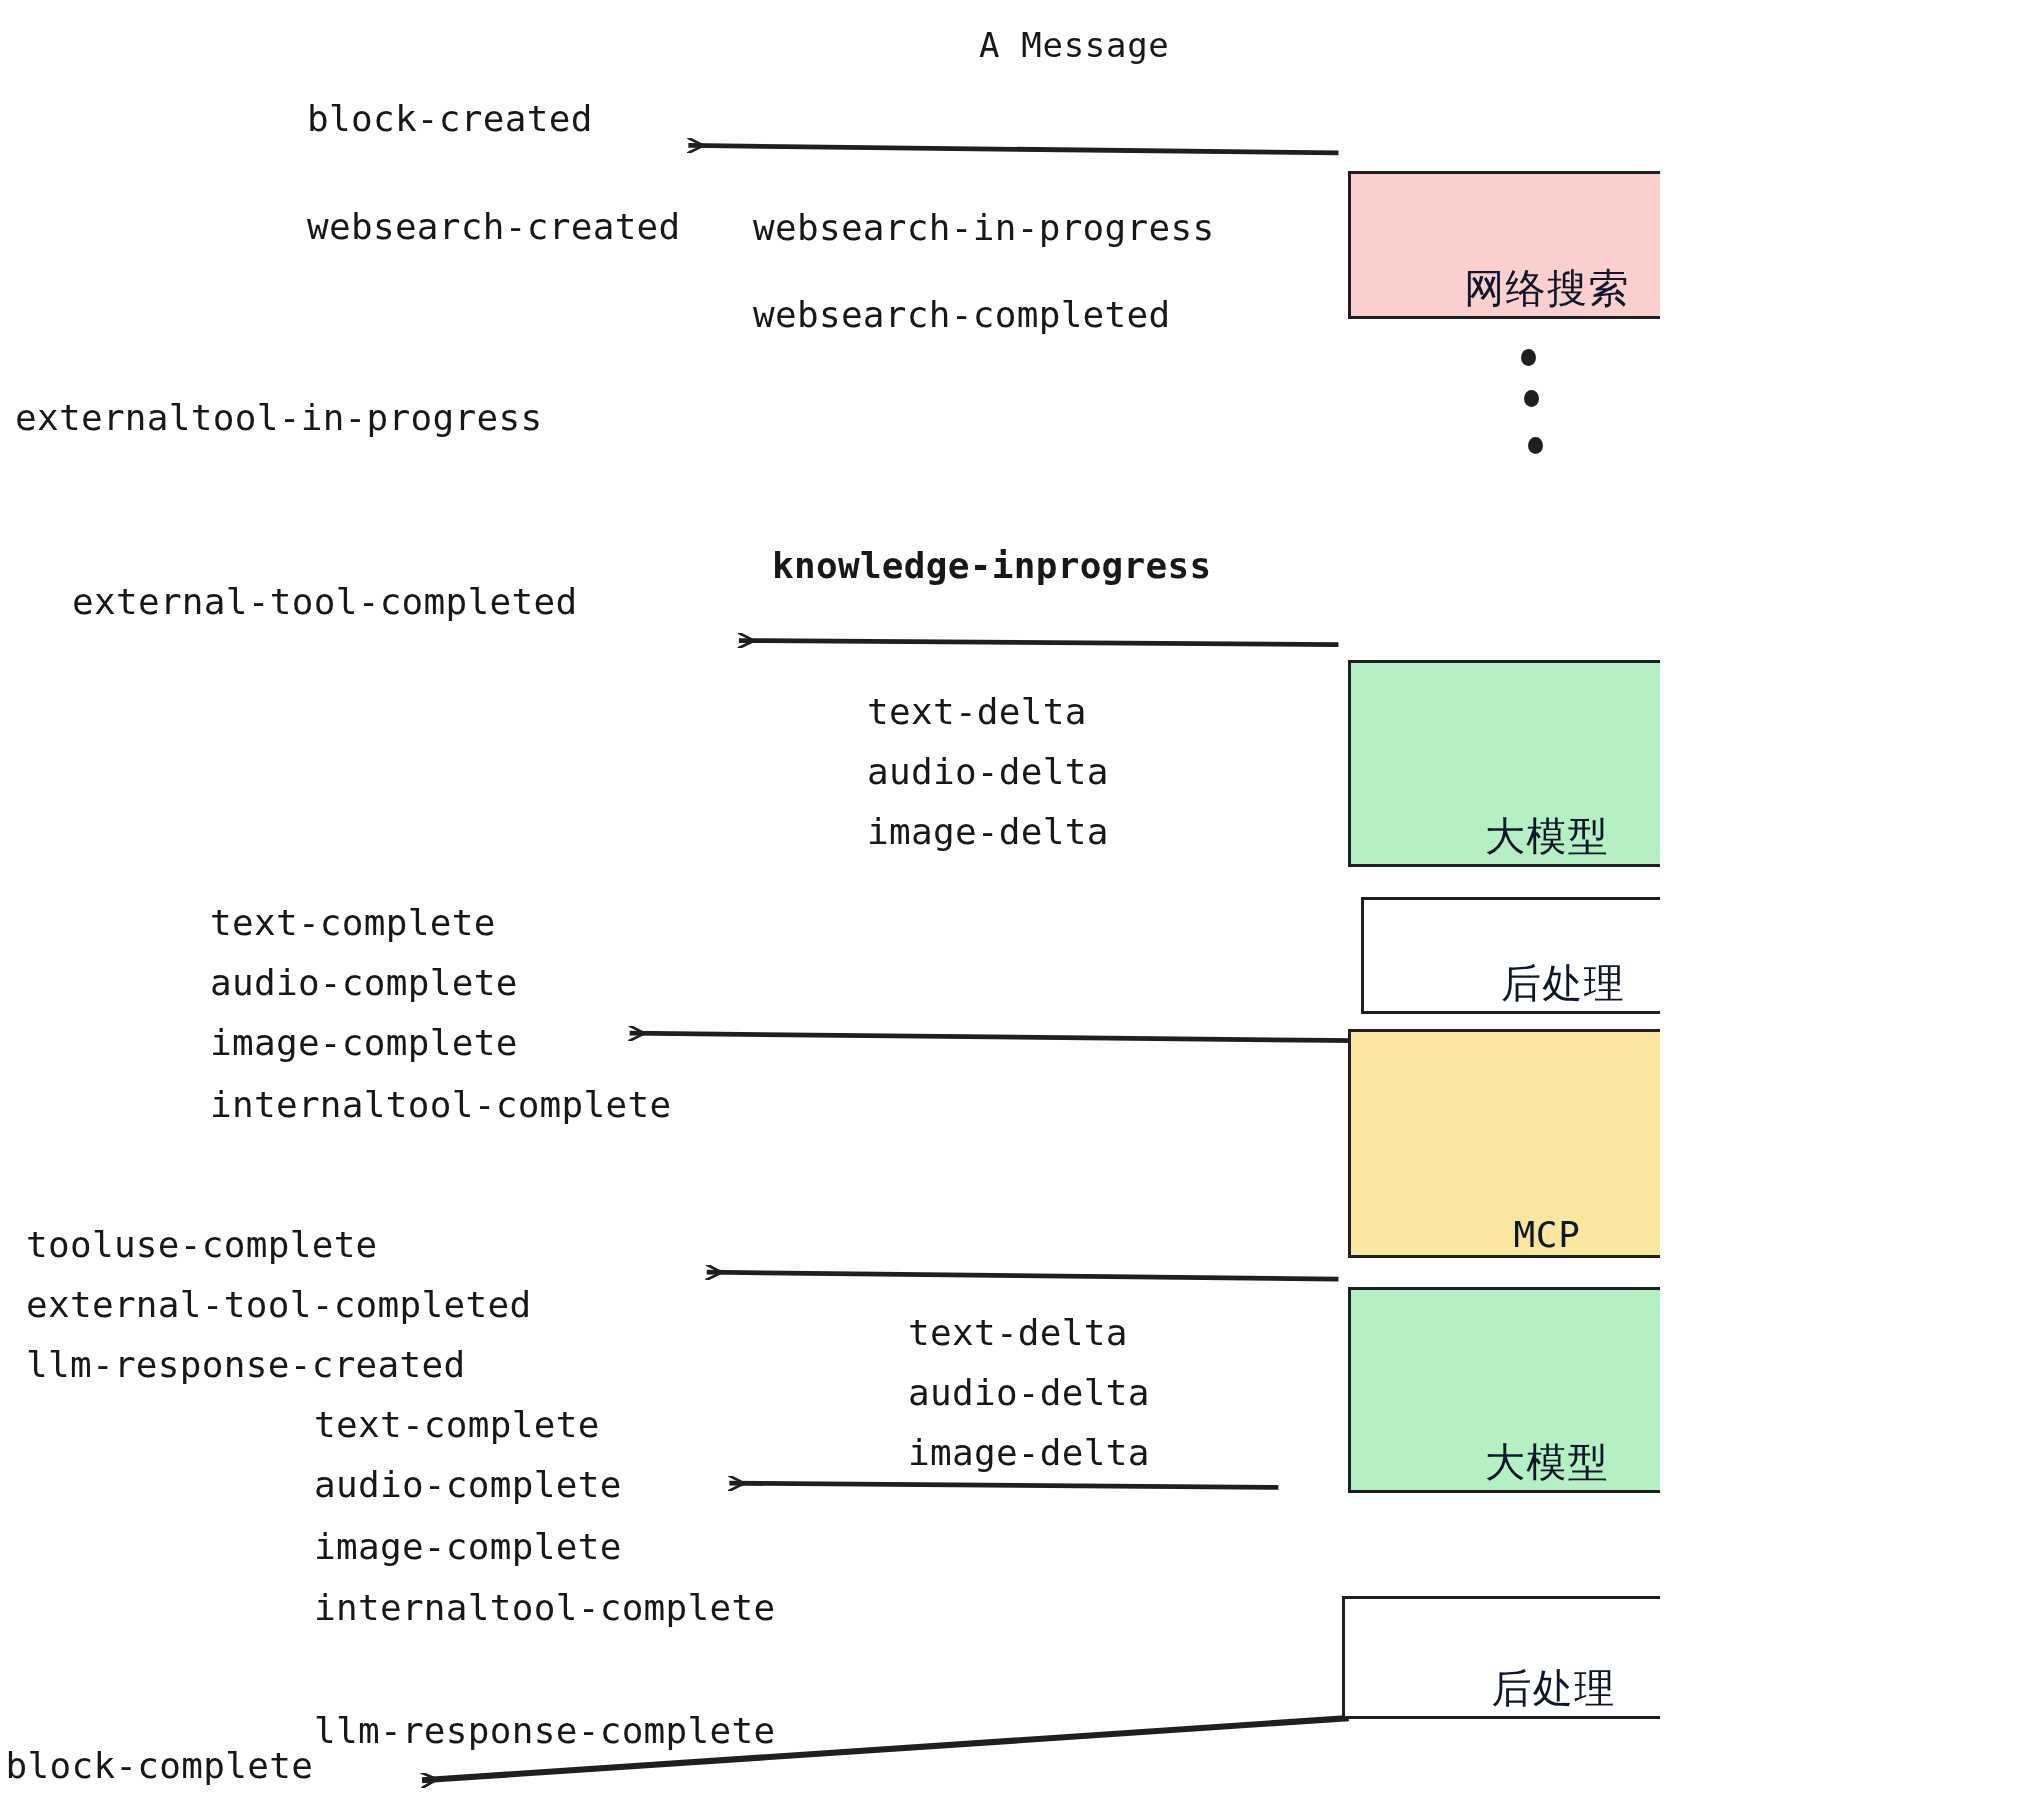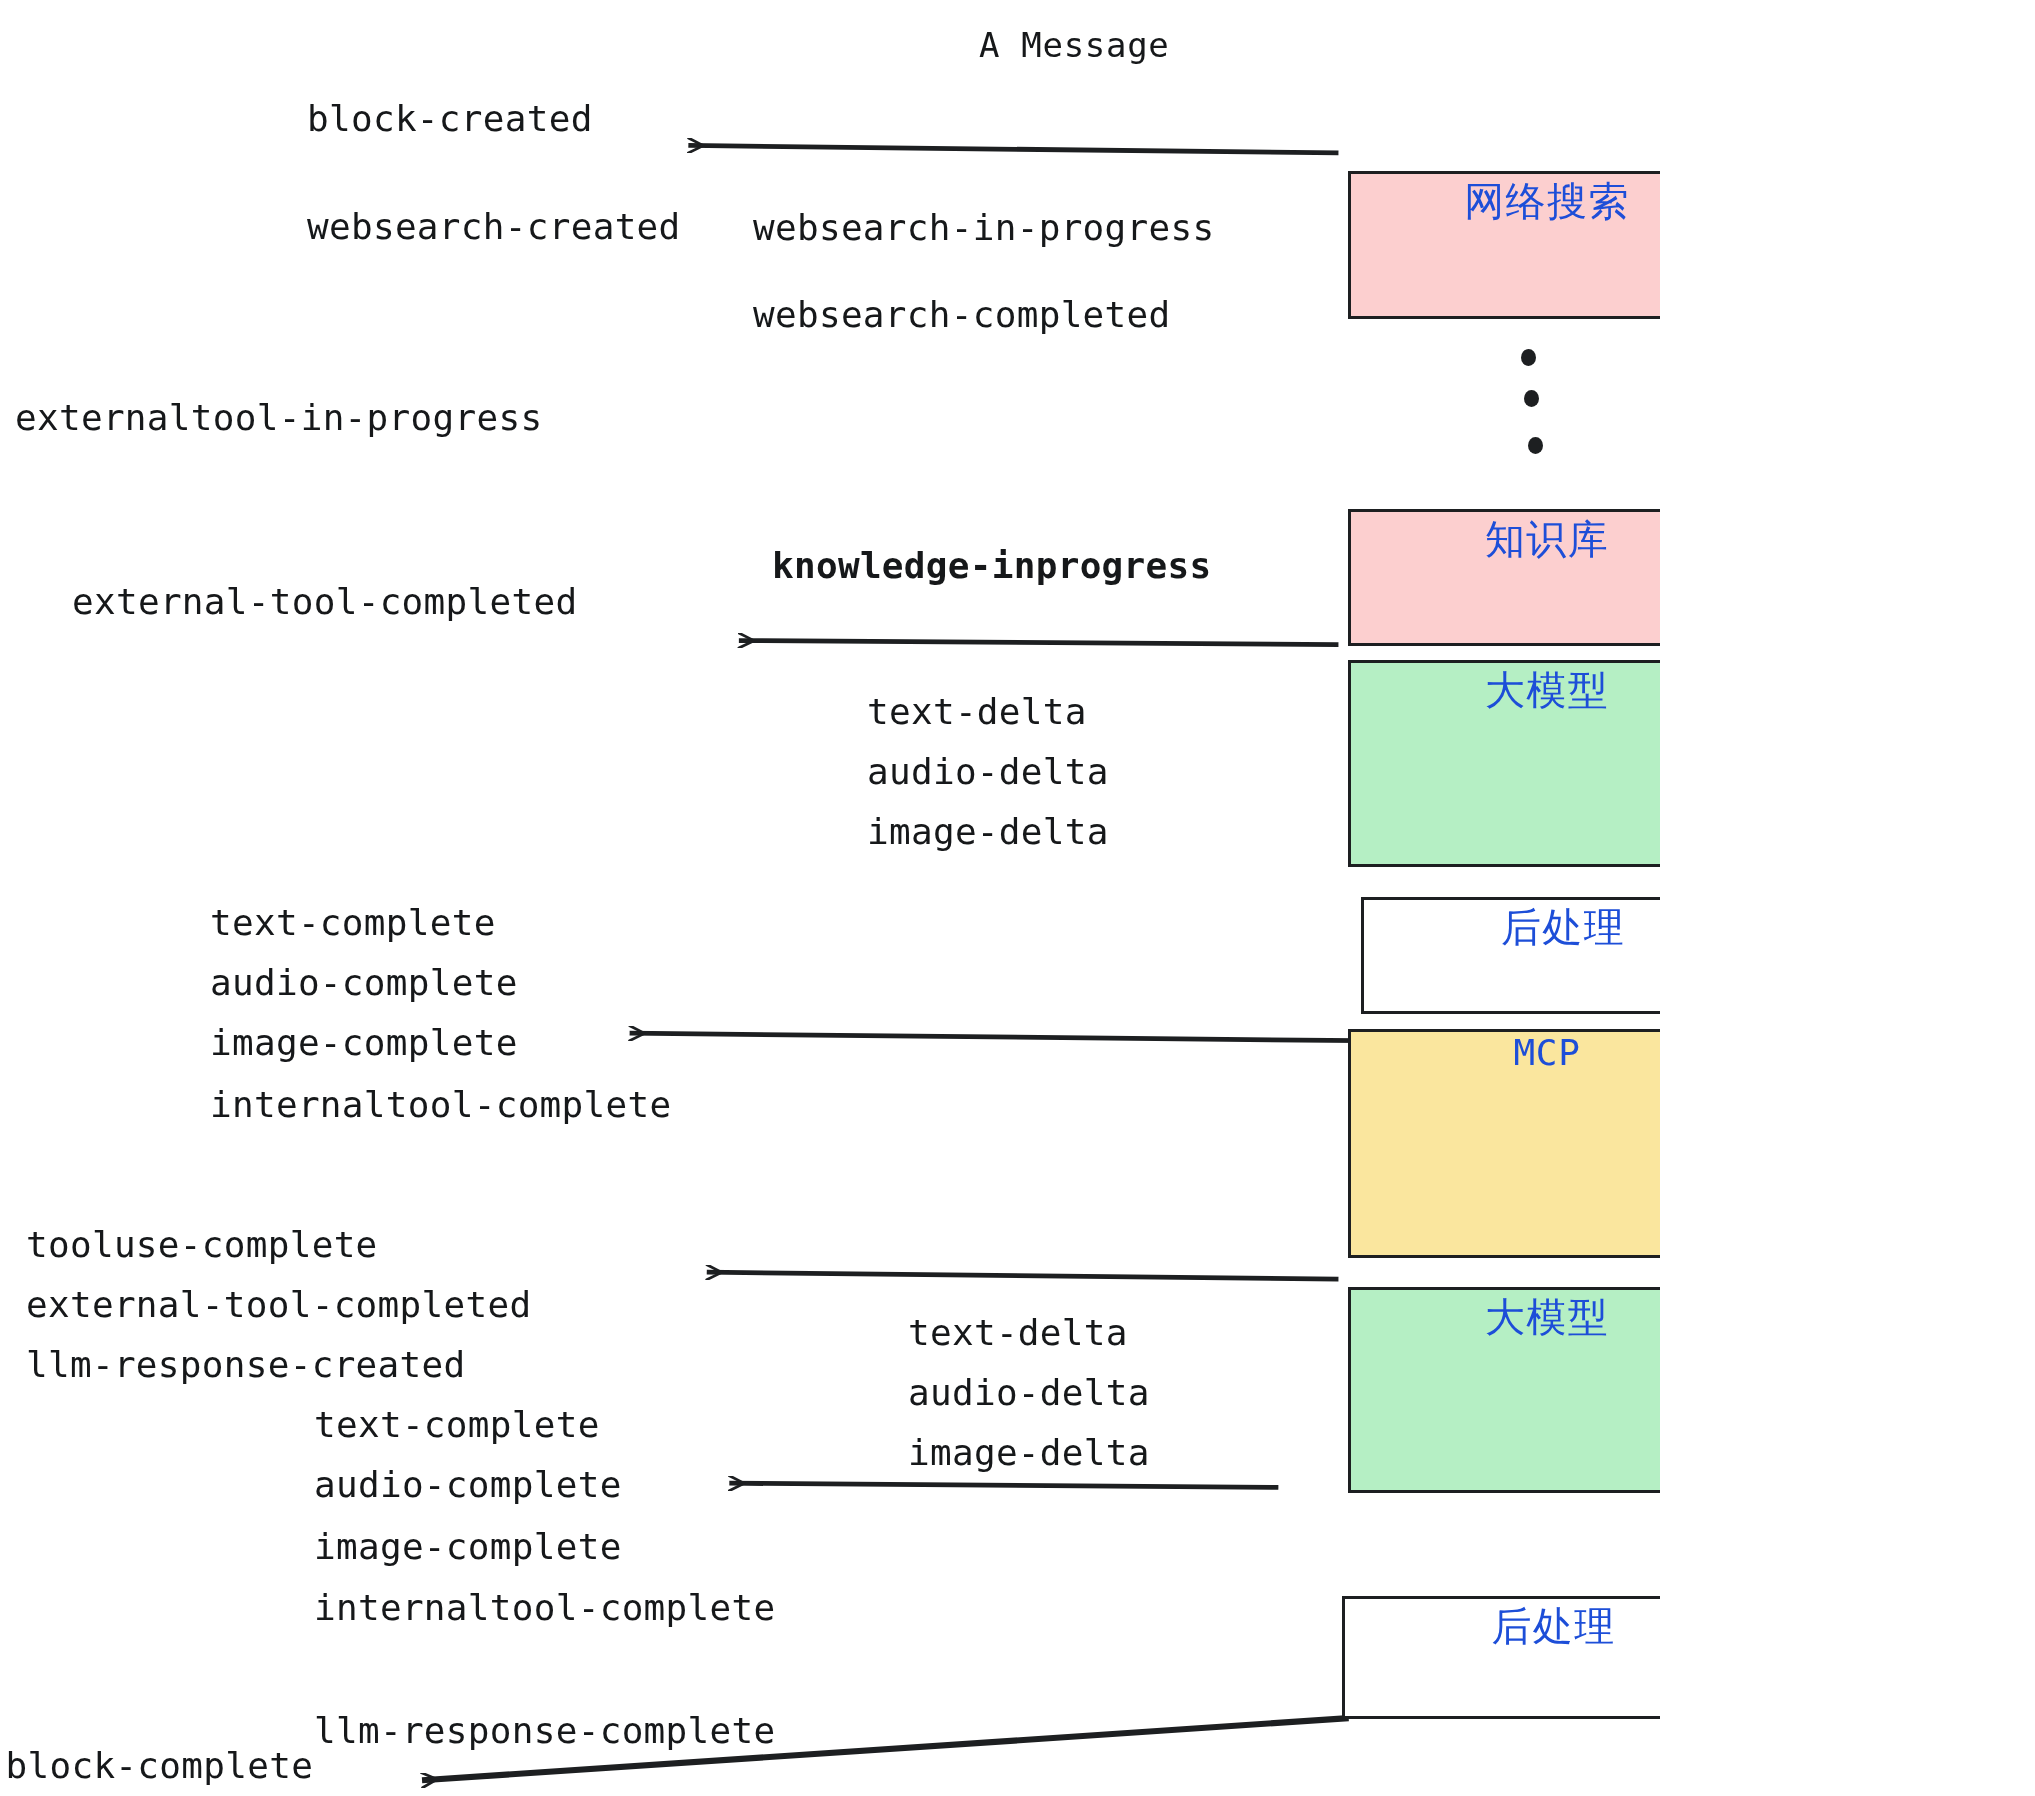--- a/index.html
+++ b/index.html
@@ -40,25 +40,25 @@
     color: #16181a;
     white-space: pre;
     letter-spacing: 0.7px;
   }
   
   .node {
     position: absolute;
     box-sizing: border-box;
     border: 3.4px solid #1d1f21;
     display: flex;
-    align-items: flex-start;
+    align-items: flex-end;
     justify-content: center;
     font-family: "DejaVu Sans", sans-serif;
     font-size: 40px;
-    color: #1d4ed8;
+    color: #0f172a;
     letter-spacing: 1.4px;
   }
   .node.mono {
     font-family: "DejaVu Sans Mono", monospace;
     font-size: 36px;
     letter-spacing: 0.7px;
   }
   
   .sidelabel {
     position: absolute;
@@ -116,23 +116,20 @@
   <div class="node" style="left:1348px; top:171px; width:398px; height:148px; background:#fccfcf;">
     <span>网络搜索</span>
   </div>
 
   <div class="dots" style="left:1518px; top:345px; width:41px; height:123px;">
     <span class="dot" style="left:2.7px;  top:4.1px;"></span>
     <span class="dot" style="left:6.1px;  top:45px;"></span>
     <span class="dot" style="left:9.6px; top:92px;"></span>
   </div>
 
-  <div class="node" style="left:1348px; top:509px; width:398px; height:137px; background:#fccfcf;">
-    <span>知识库</span>
-  </div>
 
   <div class="node" style="left:1348px; top:660px; width:398px; height:207px; background:#b5efc4;">
     <span>大模型</span>
   </div>
 
   <div class="node" style="left:1361px; top:897px; width:404px; height:117px; background:#ffffff;">
     <span>后处理</span>
   </div>
 
   <div class="node mono" style="left:1348px; top:1029px; width:398px; height:229px; background:#fae69e;">

